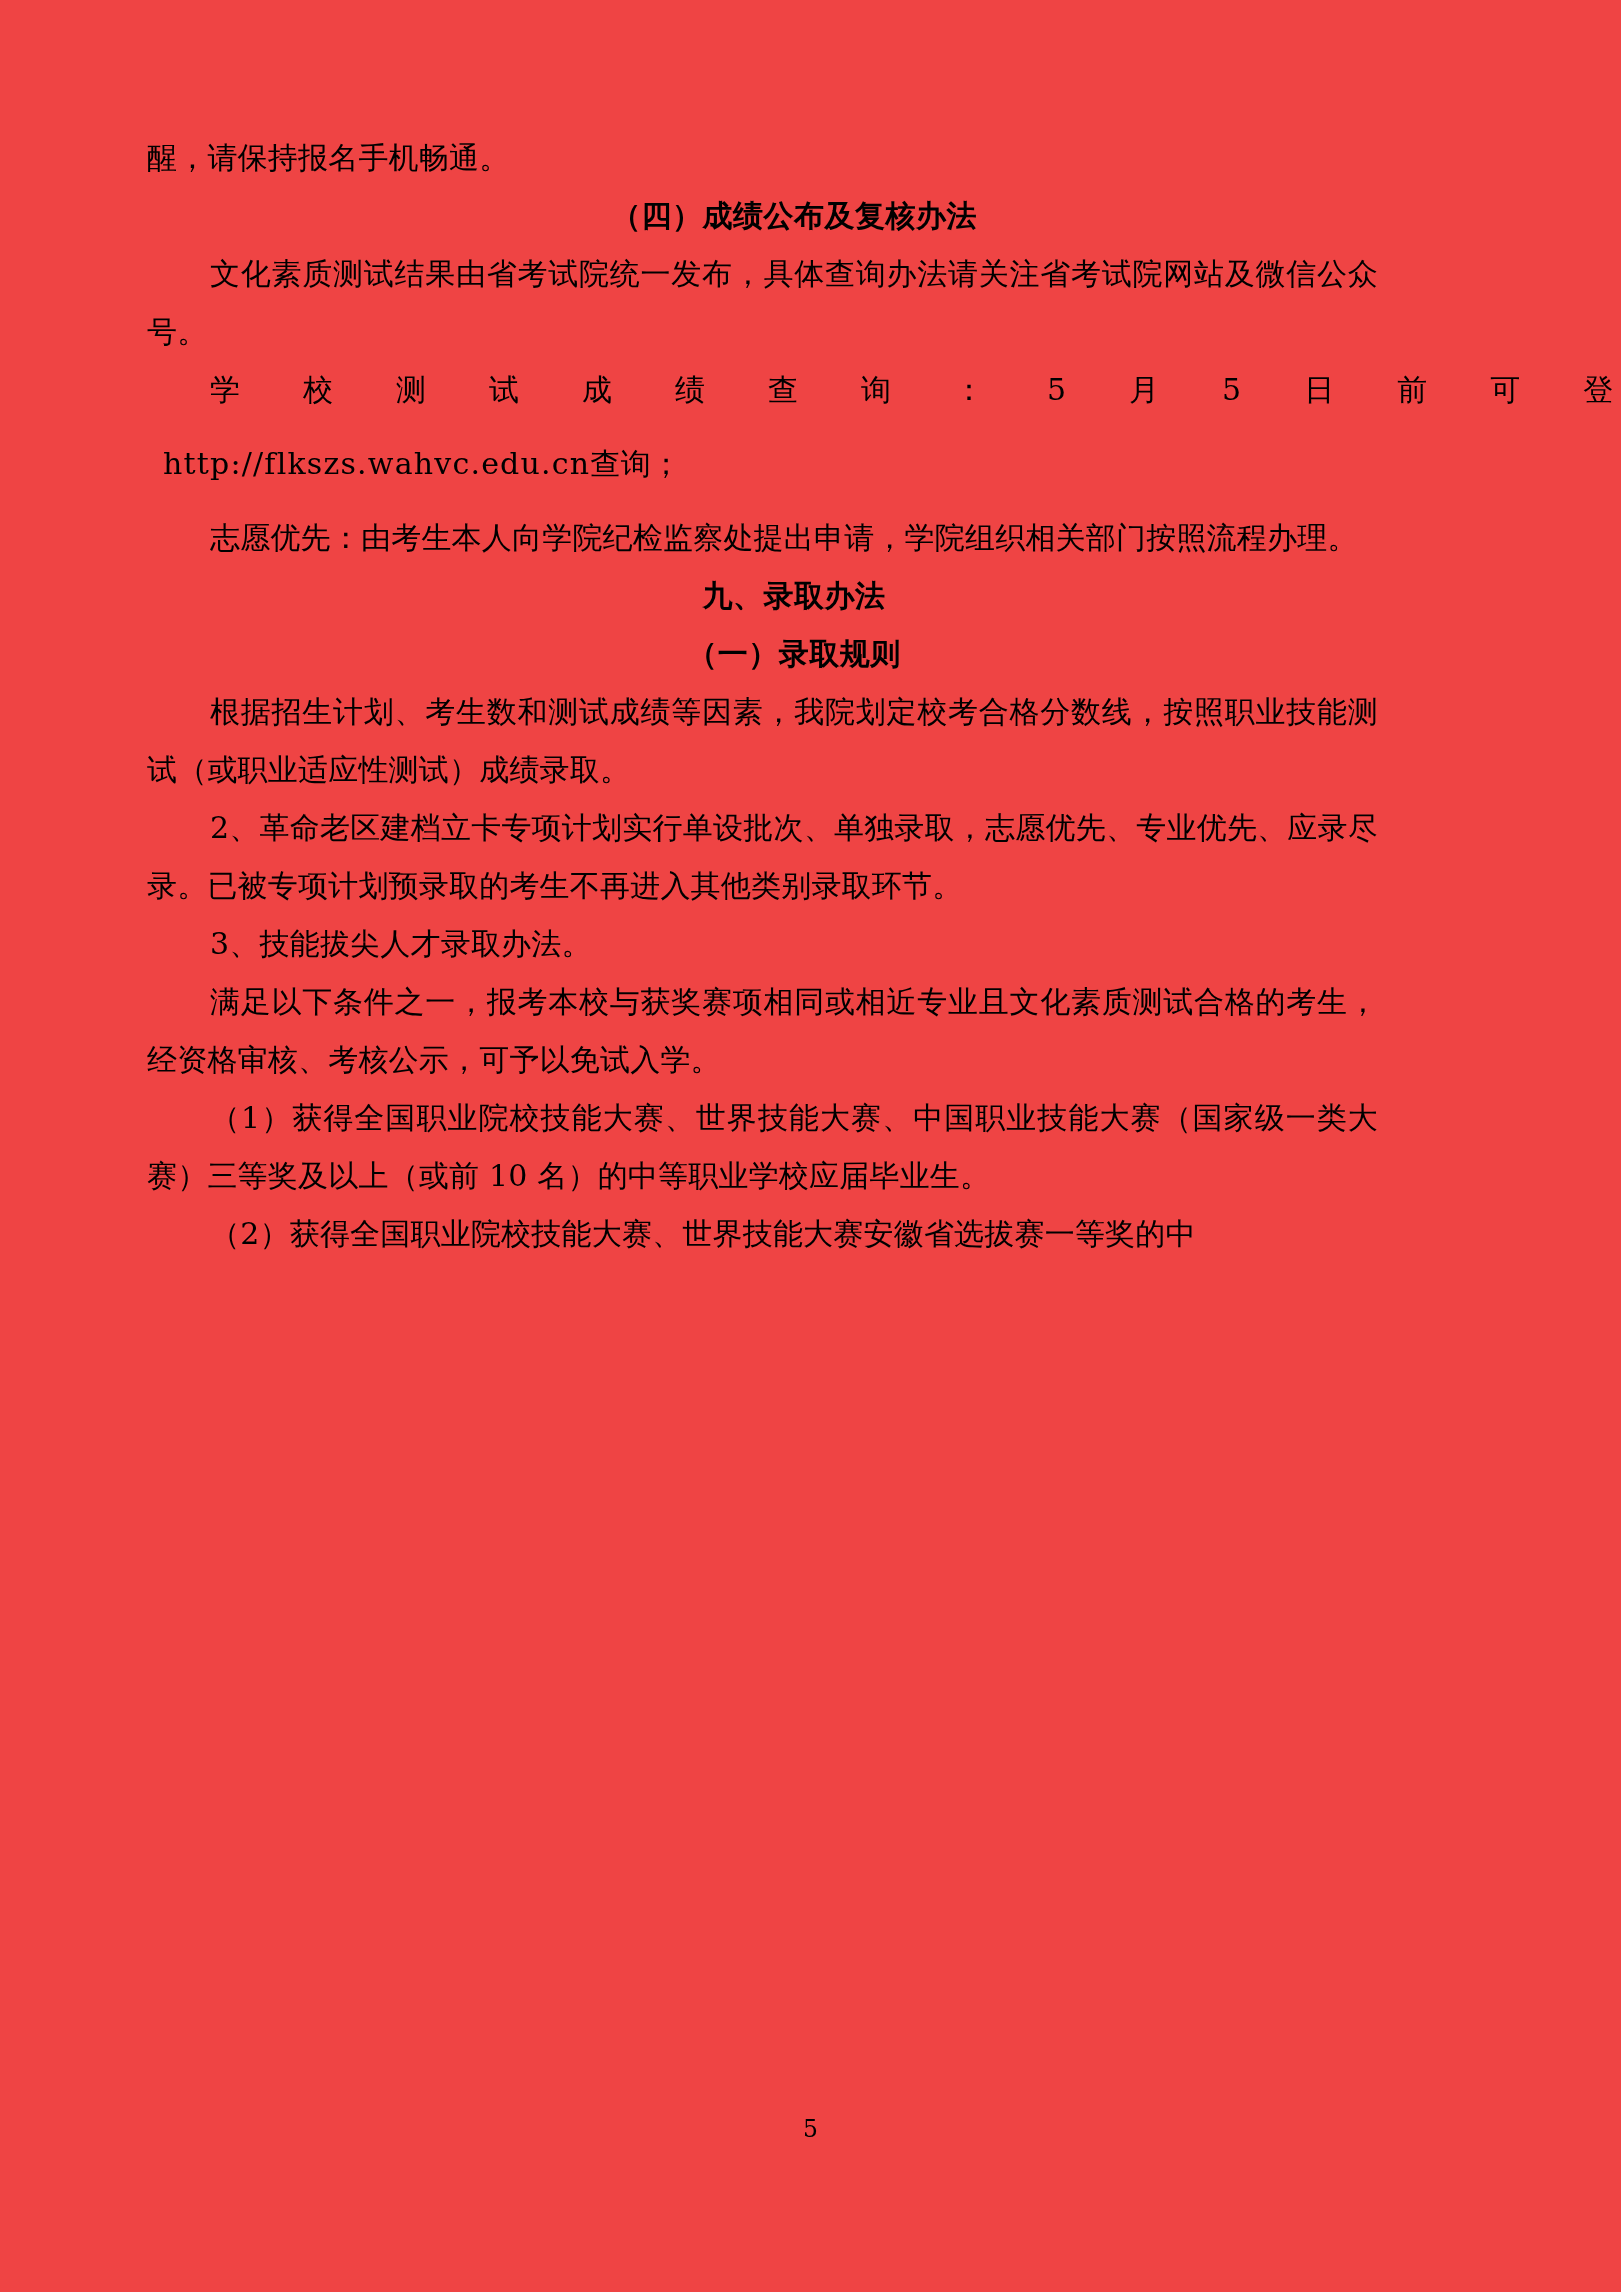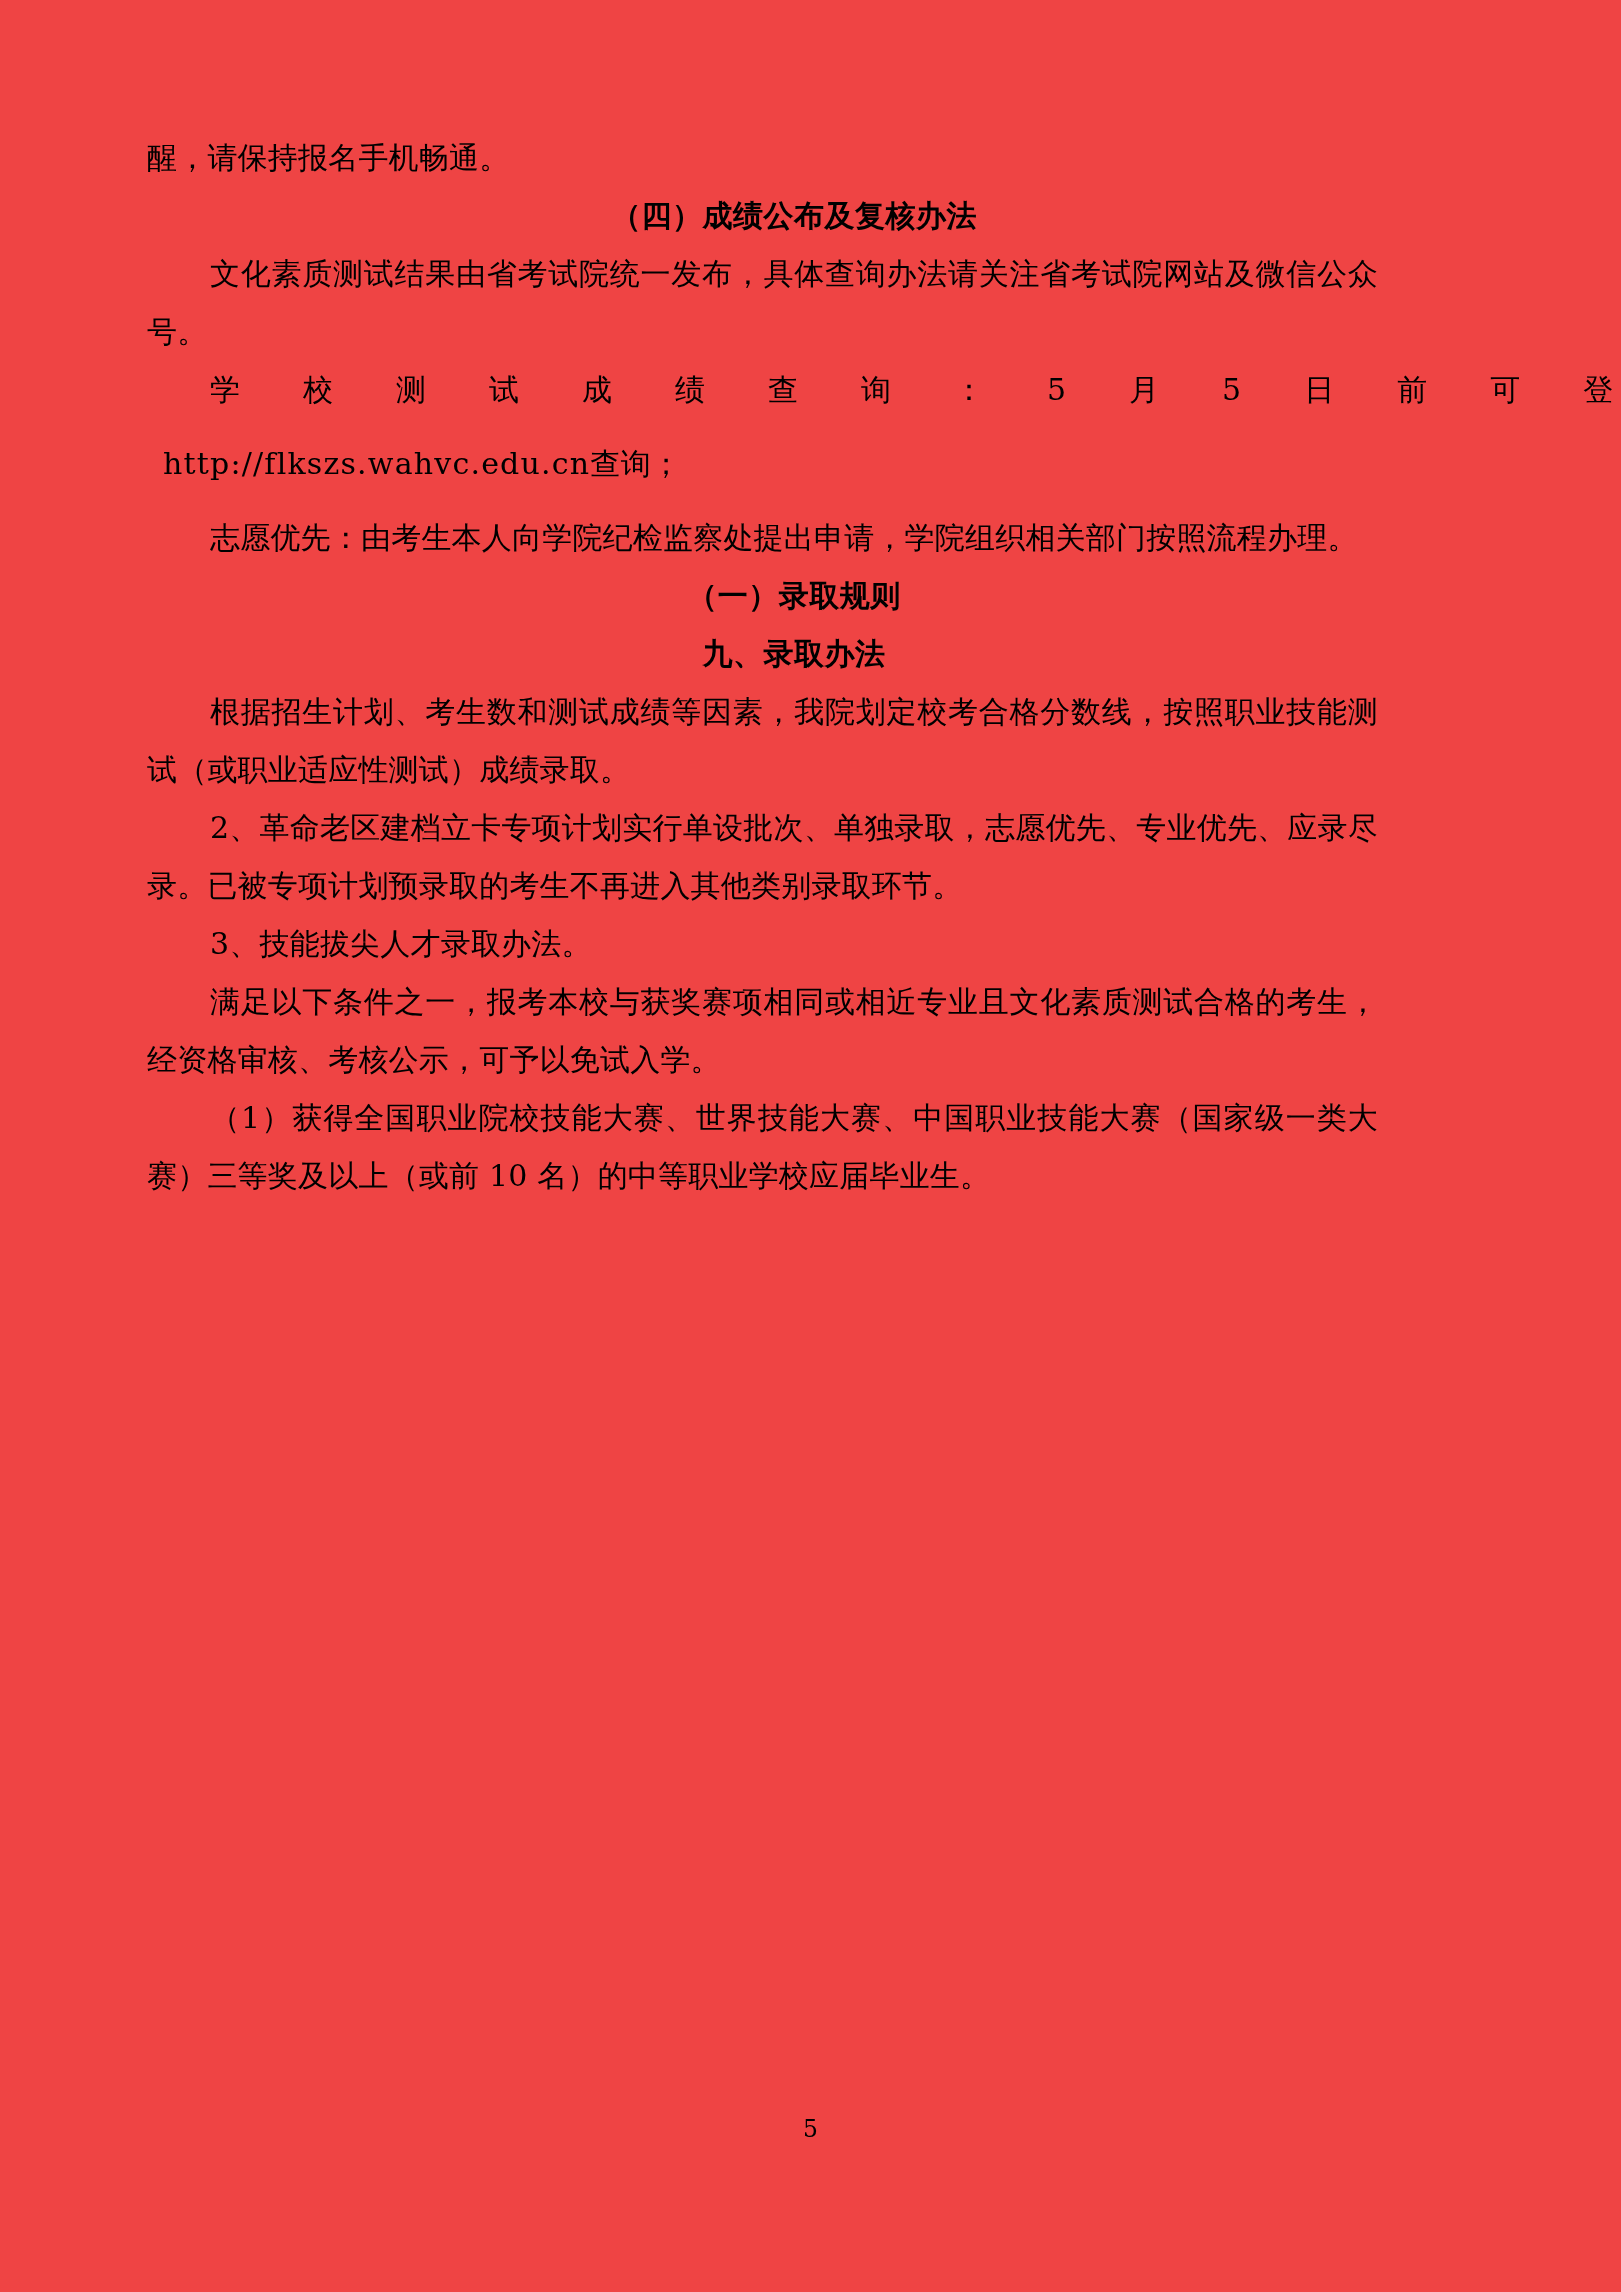--- a/index.html
+++ b/index.html
@@ -135,34 +135,35 @@
           <span>录</span>
       </span>
     </p>
 
     <p class="url-line">
       <span class="url-text">http://flkszs.wahvc.edu.cn</span><span>查询；</span>
     </p>
 
     <p class="para indent">志愿优先：由考生本人向学院纪检监察处提出申请，学院组织相关部门按照流程办理。</p>
 
+    <p class="heading">九、录取办法</p>
+
     <p class="heading">（一）录取规则</p>
-
-    <p class="heading">九、录取办法</p>
 
     <p class="para indent">根据招生计划、考生数和测试成绩等因素，我院划定校考合格分数线，按照职业技能测试（或职业适应性测试）成绩录取。</p>
 
 
 
     <p class="para indent">2、革命老区建档立卡专项计划实行单设批次、单独录取，志愿优先、专业优先、应录尽录。已被专项计划预录取的考生不再进入其他类别录取环节。</p>
 
     <p class="para indent para-last">3、技能拔尖人才录取办法。</p>
 
     <p class="para indent">满足以下条件之一，报考本校与获奖赛项相同或相近专业且文化素质测试合格的考生，经资格审核、考核公示，可予以免试入学。</p>
 
     <p class="para indent">（1）获得全国职业院校技能大赛、世界技能大赛、中国职业技能大赛（国家级一类大赛）三等奖及以上（或前 10 名）的中等职业学校应届毕业生。</p>
 
+    <p class="para indent">（2）获得全国职业院校技能大赛、世界技能大赛安徽省选拔赛一等奖的中</p>
 
   </div>
 
   <div class="footer">5</div>
 </div>
 
 
 </body></html>

